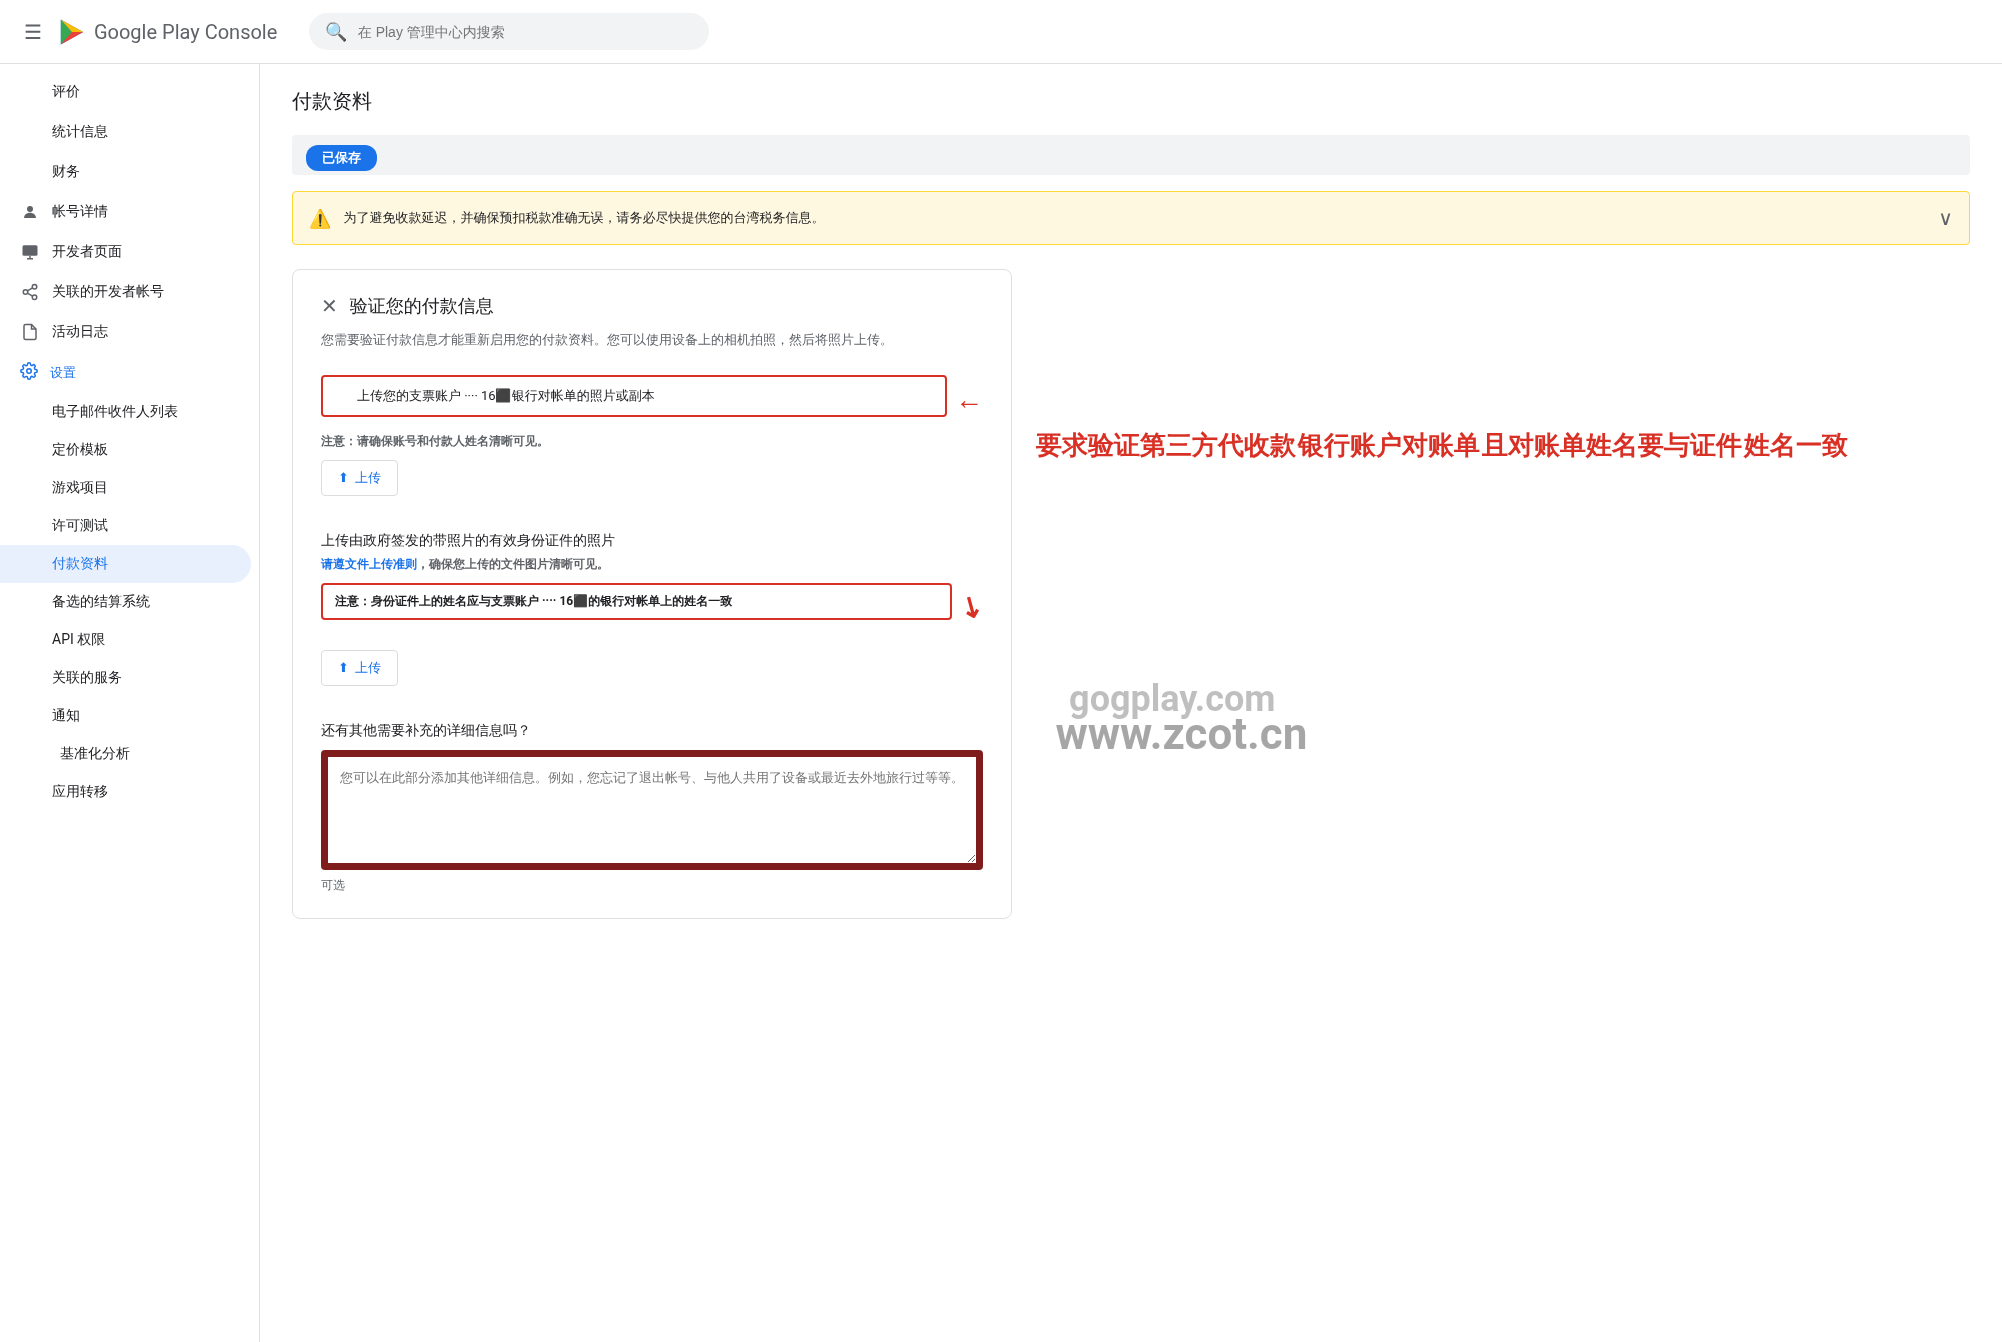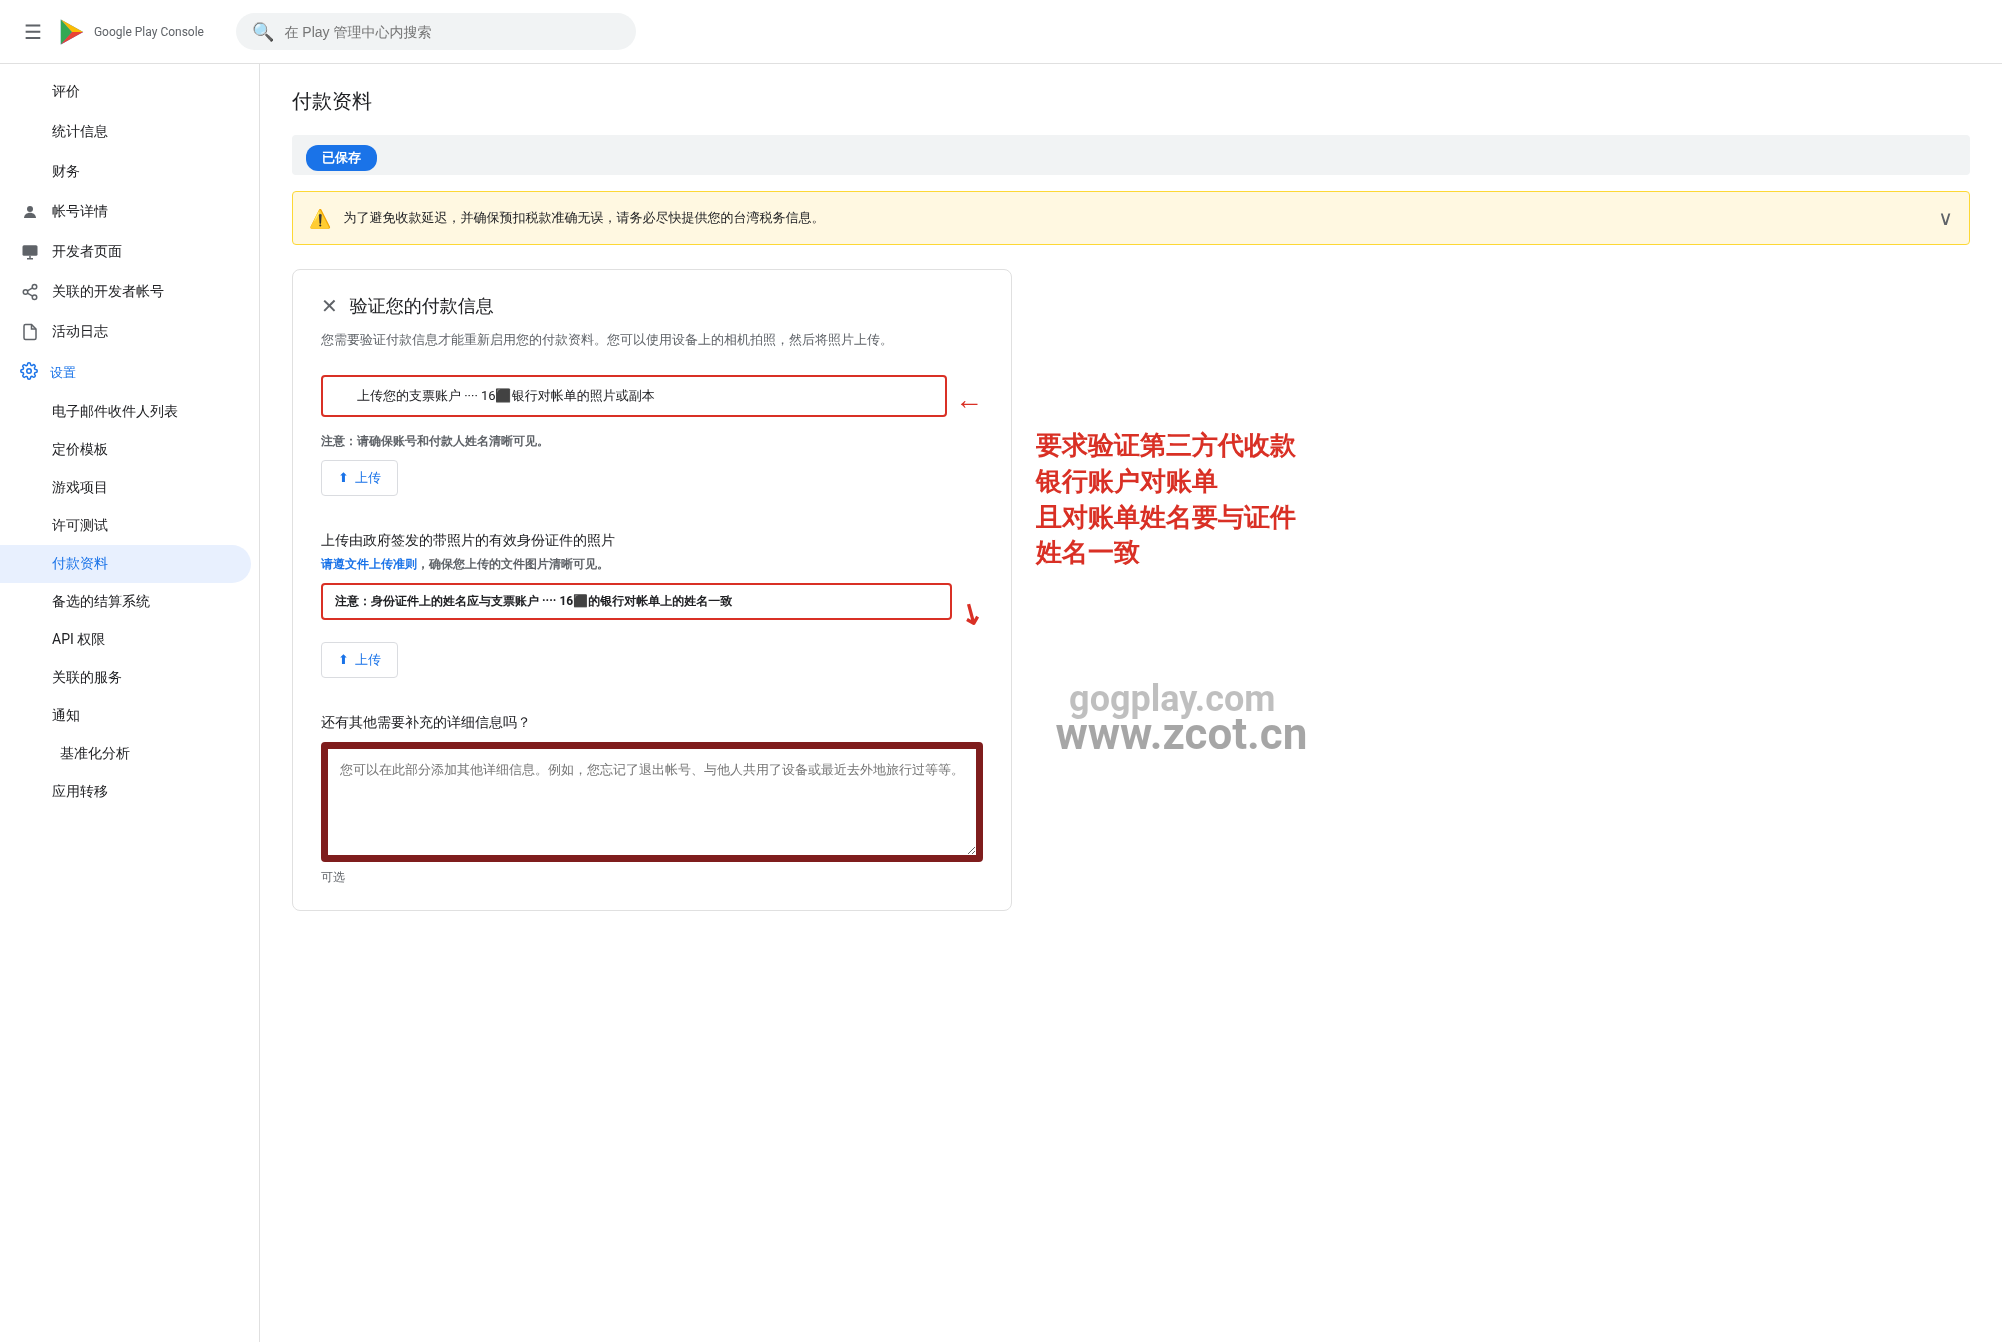--- a/index.html
+++ b/index.html
@@ -12,21 +12,21 @@
       height: 64px;
       padding: 0 16px;
       border-bottom: 1px solid #e0e0e0;
       background: #fff;
       flex-shrink: 0;
       z-index: 10;
     }
     .menu-icon { cursor: pointer; padding: 8px; color: #5f6368; font-size: 20px; }
     .logo-area { display: flex; align-items: center; gap: 8px; margin-left: 8px; }
     .logo-triangle { width: 28px; height: 28px; }
-    .logo-text { font-size: 12px; color: #5f6368; font-weight: 400; text-align: right; }
+    .logo-text { font-size: 20px; color: #5f6368; font-weight: 400; text-align: right; }
     .search-bar {
       margin-left: 32px;
       display: flex;
       align-items: center;
       background: #f1f3f4;
       border-radius: 24px;
       padding: 8px 16px;
       width: 400px;
       gap: 10px;
     }
@@ -375,38 +375,38 @@
               <span>⬆</span>
               <span>上传</span>
             </button>
           </div>
 
           <div class="upload-section">
             <p class="section-title">上传由政府签发的带照片的有效身份证件的照片</p>
             <p class="note-text">
               <a href="#" class="section-link">请遵文件上传准则</a><span>，确保您上传的文件图片清晰可见。</span>
             </p>
-            <div style="display:flex;align-items:flex-end;gap:8px;margin-bottom:12px;">
+            <div style="display:flex;align-items:center;gap:8px;margin-bottom:20px;">
               <p class="note-text highlight-red" style="flex:1;">注意：身份证件上的姓名应与支票账户 ···· 16⬛的银行对帐单上的姓名一致</p>
               <span style="color:#d93025;font-size:28px;font-weight:700;transform:rotate(30deg);display:inline-block;">↘</span>
             </div>
             <button class="upload-btn">
               <span>⬆</span>
               <span>上传</span>
             </button>
           </div>
 
           <div class="additional-section">
             <p class="additional-label">还有其他需要补充的详细信息吗？</p>
             <textarea class="additional-textarea" placeholder="您可以在此部分添加其他详细信息。例如，您忘记了退出帐号、与他人共用了设备或最近去外地旅行过等等。" style=""></textarea>
             <p class="optional-label">可选</p>
           </div>
         </div>
 
-        <div style="margin-left:24px;display:flex;flex-direction:column;gap:2px;padding-top:160px;">
+        <div style="margin-left:24px;display:flex;gap:2px;padding-top:160px;text-align:right;">
           <p class="red-annotation">要求验证第三方代收款</p>
           <p class="red-annotation">银行账户对账单</p>
           <p class="red-annotation">且对账单姓名要与证件</p>
           <p class="red-annotation">姓名一致</p>
         </div>
       </div>
 
     </div>
   </div>
 </div>

